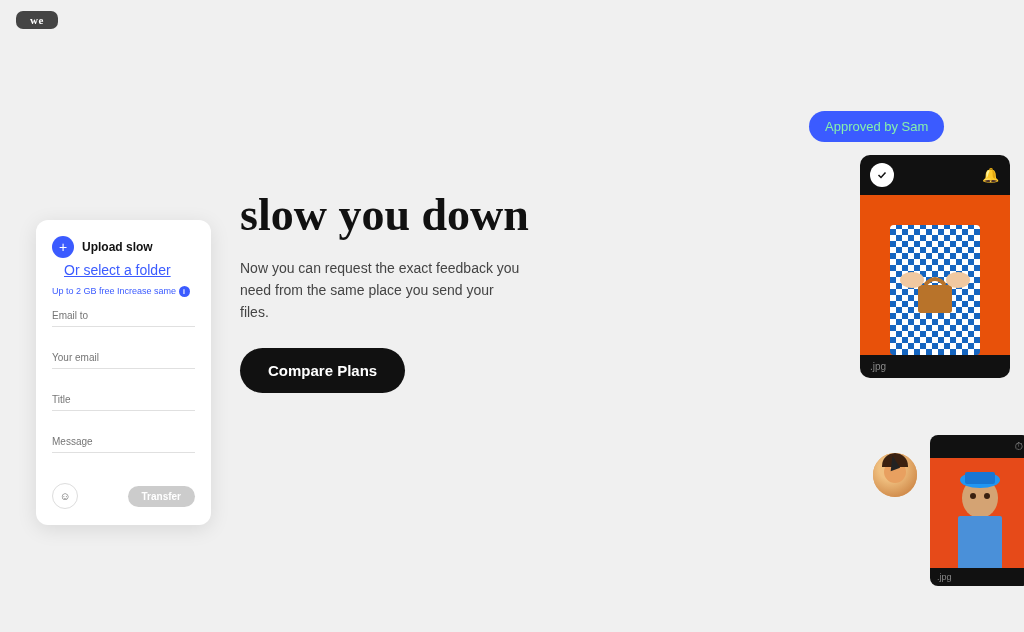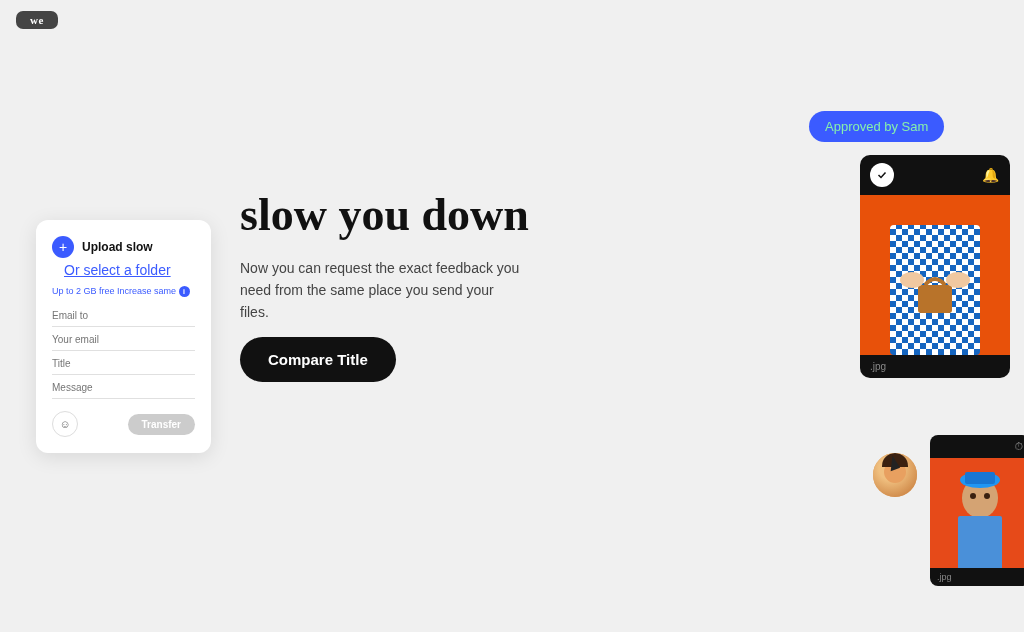--- a/index.html
+++ b/index.html
@@ -120,21 +120,21 @@
 
     .upload-field {
       border: none;
       border-bottom: 1px solid #e0e0e0;
       width: 100%;
       padding: 5px 0;
       font-size: 10px;
       color: #666;
       background: transparent;
       outline: none;
-      margin-bottom: 2px;
+      margin-bottom: 20px;
     }
 
     .upload-actions {
       display: flex;
       align-items: center;
       justify-content: space-between;
       margin-top: 10px;
     }
 
     .emoji-btn {
@@ -179,21 +179,21 @@
       color: #111;
       line-height: 1.1;
       margin-bottom: 16px;
       font-family: Georgia, 'Times New Roman', serif;
     }
 
     .subheadline {
       font-size: 14px;
       color: #444;
       line-height: 1.6;
-      margin-bottom: 13px;
+      margin-bottom: 24px;
       max-width: 280px;
     }
 
     .compare-btn {
       background: #111;
       color: #fff;
       border: none;
       border-radius: 30px;
       padding: 14px 28px;
       font-size: 15px;
@@ -392,21 +392,21 @@
     </button>
     <button class="transfer-btn">Transfer</button>
   </div>
 </div>
 
 <div class="headline-section">
   <div class="headline">
     <div>slow you down</div>
   </div>
   <p class="subheadline">Now you can request the exact feedback you need from the same place you send your files.</p>
-  <button class="compare-btn">Compare Title</button>
+  <button class="compare-btn">Compare Plans</button>
 </div>
 
 <div class="approved-bubble">Approved by Sam</div>
 
 <div class="card-main">
   <div class="card-main-top">
     <div class="card-main-check">
       <svg viewBox="0 0 24 24" fill="none" stroke="#111" stroke-width="3">
         <path d="M5 12l5 5L19 7"></path>
       </svg>

